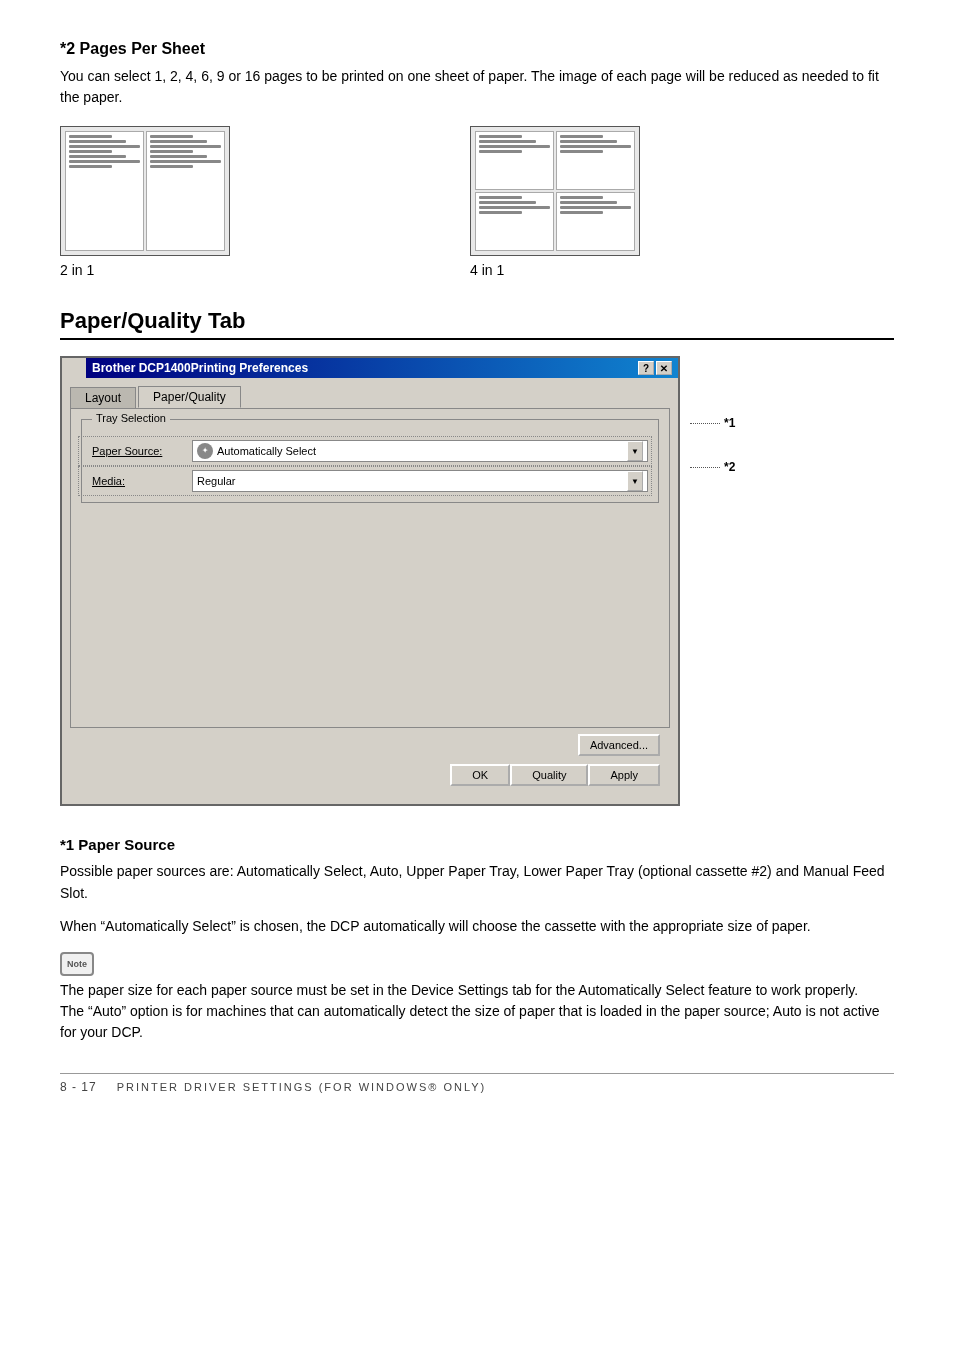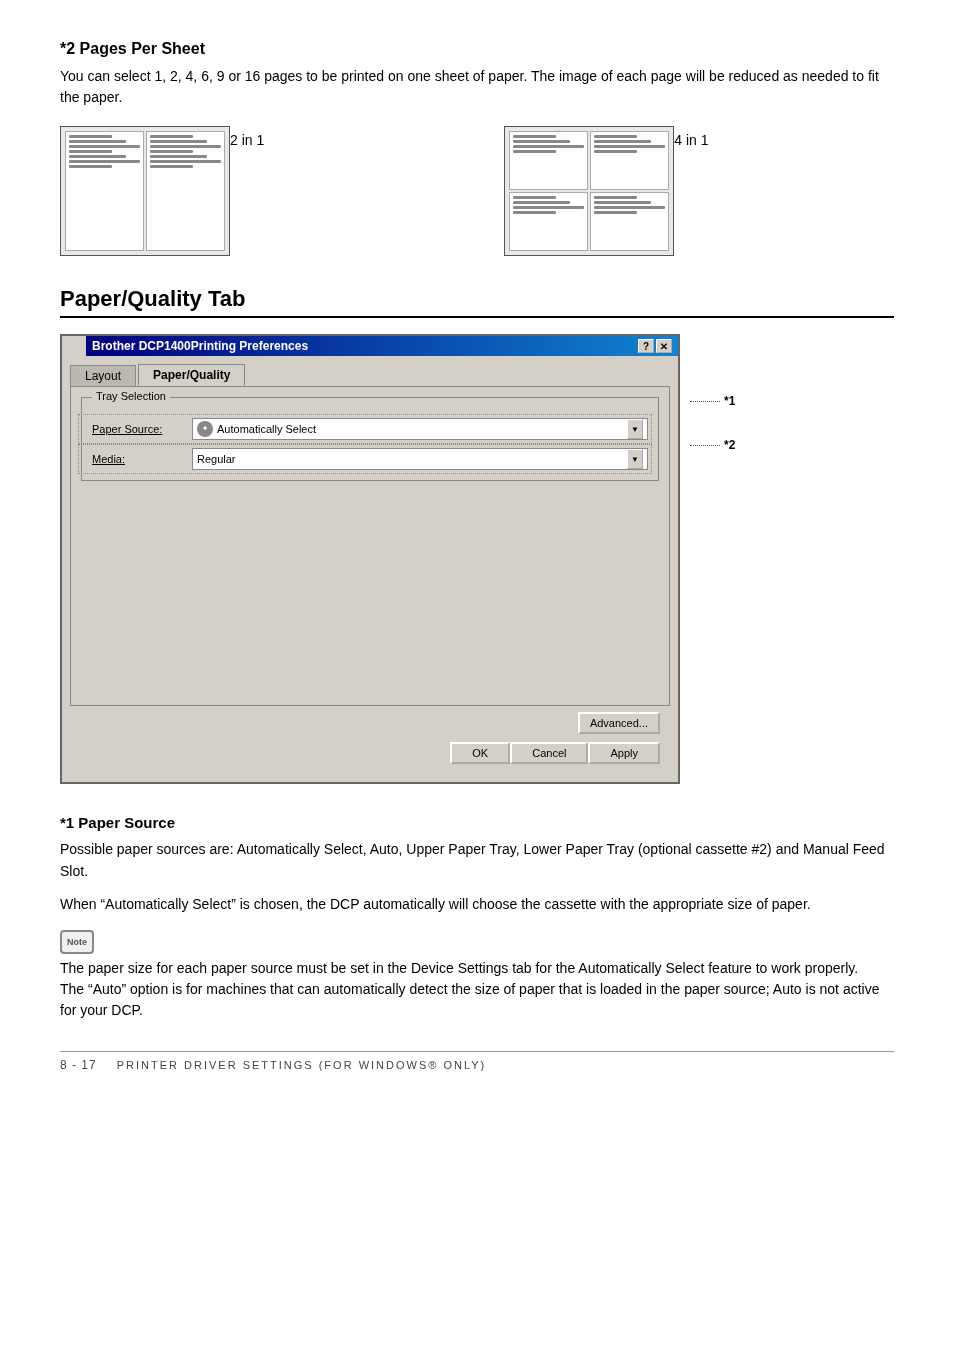--- a/index.html
+++ b/index.html
@@ -31,21 +31,21 @@
     
     .thumbnails-row {
       display: flex;
       flex-direction: row;
       gap: 80px;
       align-items: flex-start;
       margin-bottom: 10px;
     }
     .thumbnail-group {
       display: flex;
-      flex-direction: row;
+      flex-direction: column;
       align-items: flex-start;
       justify-content: flex-end;
     }
     .thumbnail-label {
       font-size: 14px;
       margin-top: 6px;
     }
 
     
     .thumb-box {
@@ -163,21 +163,21 @@
       border: 1px solid #888;
       border-bottom: none;
       background: #d4d0c8;
       font-size: 12px;
       cursor: pointer;
       margin-right: 2px;
       position: relative;
     }
     .dialog-tab.active {
       background: #d4d0c8;
-      font-weight: bold;
+      font-weight: normal;
       border-bottom: 1px solid #d4d0c8;
       z-index: 2;
     }
     .dialog-tab.inactive {
       background: #bbb8b0;
     }
 
     
     .dialog-panel {
       border: 1px solid #888;
@@ -476,21 +476,21 @@
 
         </div>
 
         <div class="dialog-bottom-row">
           <div style="flex:1;"></div>
           <div class="dialog-adv-btn">Advanced...</div>
         </div>
         <div class="dialog-bottom-row" style="justify-content:flex-end; padding-top:0; padding-bottom:10px;">
           <div class="dialog-action-buttons">
             <div class="dialog-action-btn">OK</div>
-            <div class="dialog-action-btn">Cancel</div>
+            <div class="dialog-action-btn">Quality</div>
             <div class="dialog-action-btn">Apply</div>
           </div>
         </div>
       </div>
     </div>
 
     <div class="star-annotations">
       <div class="star-annotation">
         <span class="dotted-hline"></span>
         <span>*1</span>

